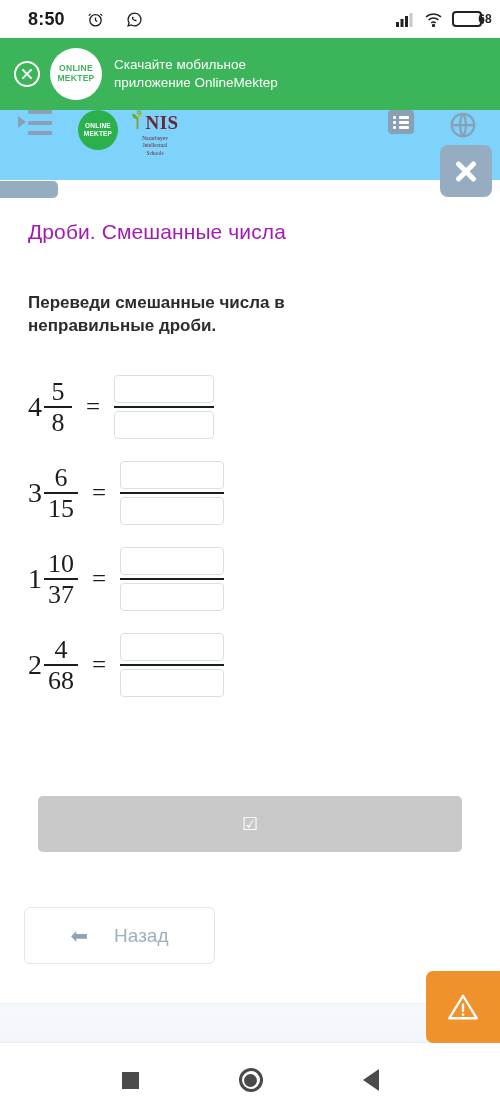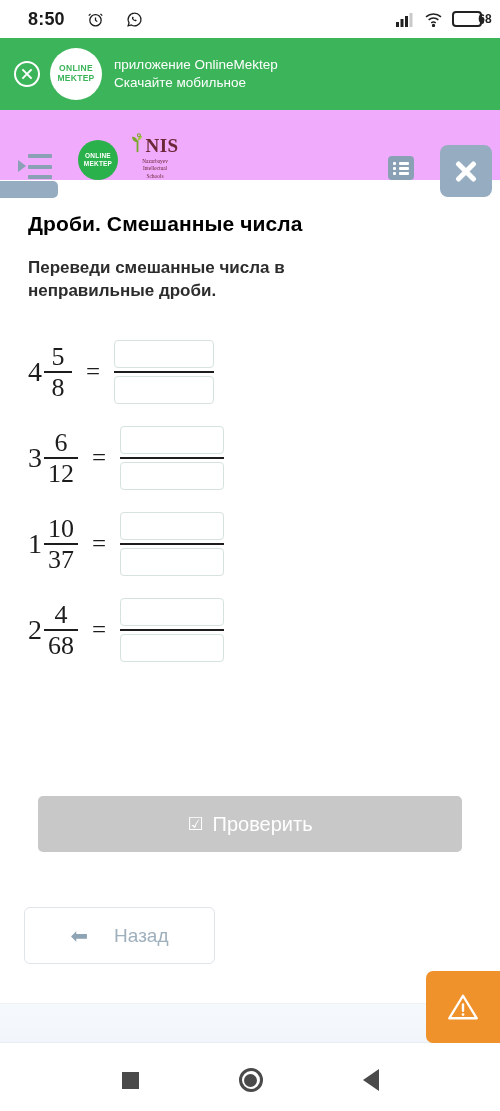--- a/index.html
+++ b/index.html
@@ -59,21 +59,21 @@
   }
   .gp-btn {
     background: #ffffff; width: 120px; height: 38px; display: flex;
     align-items: center; justify-content: center; gap: 6px; flex: 0 0 auto;
   }
   .gp-label { font-size: 12px; font-weight: 600; color: #3a3a3a; }
 
   
   .appheader {
     position: absolute; top: 110px; left: 0; width: 500px; height: 70px;
-    background: #f0abfc; display: flex; align-items: flex-end; padding: 0 18px;
+    background: #7dd3fc; display: flex; align-items: flex-start; padding: 0 18px;
   }
   .hamburger { width: 34px; height: 26px; position: relative; flex: 0 0 auto; }
   .hamburger i {
     position: absolute; left: 10px; right: 0; height: 4px; background: #8aa0b4; border-radius: 1px;
   }
   .hamburger i:nth-child(1){ top: 1px; }
   .hamburger i:nth-child(2){ top: 11px; }
   .hamburger i:nth-child(3){ top: 21px; }
   .hamburger .arw {
     position:absolute; left:0; top:6px; width:0; height:0;
@@ -117,26 +117,26 @@
 
   
   .gray-tab {
     position:absolute; top:181px; left:0; width:58px; height:17px;
     background:#96adc1; border-radius:0 5px 5px 0;
   }
 
   
   .content { position: absolute; top: 198px; left: 0; width: 500px; padding: 0 28px; }
   .page-title {
-    font-size: 21px; color: #000000; font-weight: 700; letter-spacing: .1px;
-    margin-top: 14px;
+    font-size: 21px; color: #a21caf; font-weight: 400; letter-spacing: .1px;
+    margin-top: 22px;
   }
   .question {
     font-size: 17px; font-weight: 700; color: #2c2c2c; line-height: 1.35;
-    margin-top: 21px; max-width: 360px;
+    margin-top: 48px; max-width: 360px;
   }
 
   
   .rows { margin-top: 26px; }
   .frow { display: flex; align-items: center; height: 86px; }
   .whole {
     font-family: "Liberation Serif", serif; font-size: 28px; color: #1d1d1d; line-height:1;
   }
   .mixfrac {
     display: inline-flex; flex-direction: column; align-items: center;
@@ -240,22 +240,22 @@
     </div>
   </div>
 
   <div class="banner">
     <div class="banner-close"></div>
     <div class="banner-logo">
       <b>ONLINE</b>
       <b>MEKTEP</b>
     </div>
     <div class="banner-text">
+      <div>Скачайте мобильное</div>
       <div>приложение OnlineMektep</div>
-      <div>Скачайте мобильное</div>
     </div>
   </div>
 
   <div class="appheader">
     <div class="hamburger">
       <span class="arw"></span>
         <i></i>
         <i></i>
         <i></i>
     </div>
@@ -320,21 +320,21 @@
           <span class="ansbar"></span>
           <input class="ansbox" type="text" value="" style="">
         </span>
       </div>
 
       <div class="frow">
         <span class="whole">3</span>
         <span class="mixfrac">
           <span class="num">6</span>
           <span class="bar"></span>
-          <span class="den">12</span>
+          <span class="den">15</span>
         </span>
         <span class="eq">=</span>
         <span class="ansfrac">
           <input class="ansbox wide" type="text" value="" style="">
           <span class="ansbar"></span>
           <input class="ansbox wide" type="text" value="" style="">
         </span>
       </div>
 
       <div class="frow">
@@ -365,21 +365,20 @@
           <span class="ansbar"></span>
           <input class="ansbox wide" type="text" value="" style="">
         </span>
       </div>
 
     </div>
   </div>
 
   <button class="check-btn">
     <span class="chk-glyph">☑</span>
-    <span>Проверить</span>
   </button>
 
   <button class="back-btn">
     <span class="back-arrow">⬅</span>
     <span>Назад</span>
   </button>
 
   <div class="footer-strip"></div>
 
   <div class="warn-btn">

